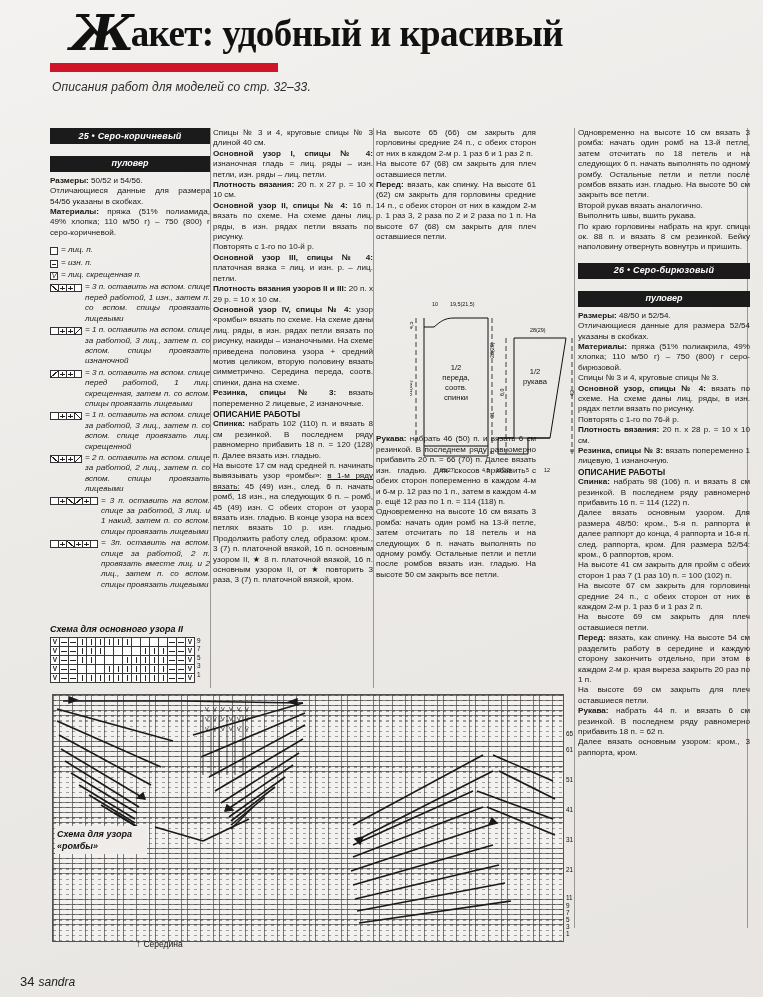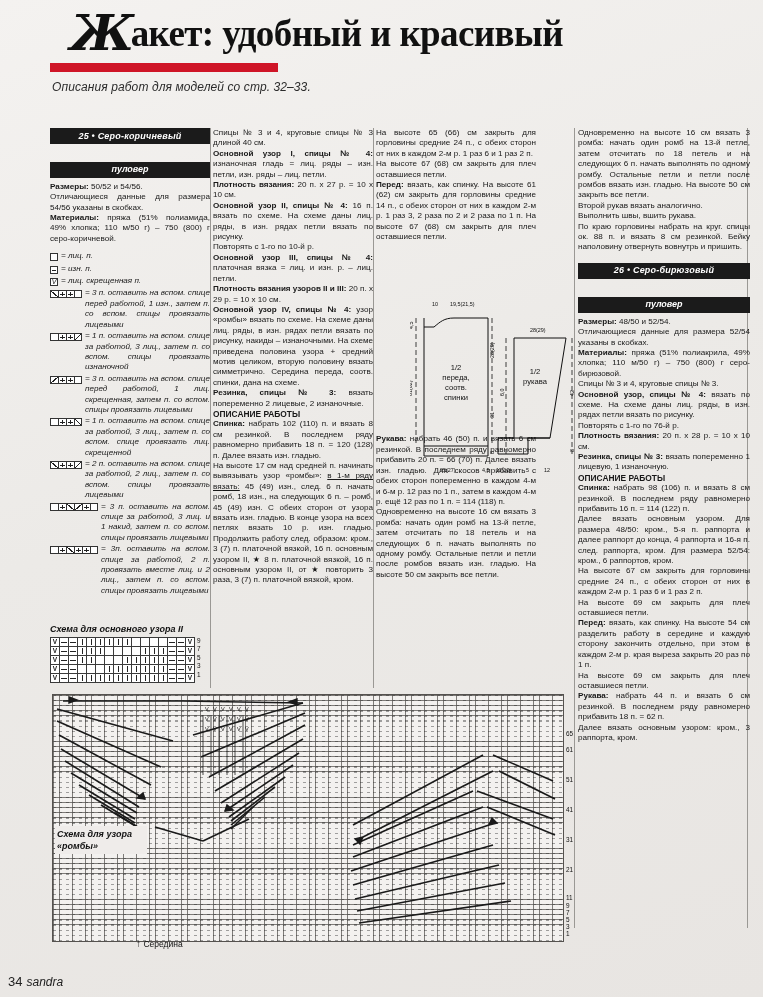--- a/index.html
+++ b/index.html
@@ -49,21 +49,21 @@
   .rule {
     position:absolute; top:0; width:1px; background:#9a9894;
   }
   .rule.r1 { left:160px; height:560px; }
   .rule.r2 { left:323px; height:560px; }
   .rule.r3 { left:524px; height:800px; }
   .rule.r4 { left:697px; height:800px; }
   .hdr-num {
     background:#1b1b1b; color:#fff; text-align:center;
     font-size:9px; font-weight:700; font-style:italic;
-    padding:2.5px 0 3px; letter-spacing:.2px; margin-bottom:18px;
+    padding:2.5px 0 3px; letter-spacing:.2px; margin-bottom:12px;
   }
   .hdr-sub {
     background:#1b1b1b; color:#fff; text-align:center;
     font-size:9px; font-weight:700; font-style:italic;
     padding:2.5px 0 3px; margin-bottom:4px;
   }
   p.t { margin:0 0 0 0; }
   b { font-weight:700; }
   .u { text-decoration:underline; }
   .sec-head { font-weight:700; font-size:8.4px; margin-top:5px; }
@@ -151,21 +151,21 @@
   .seredina .arr { font-size:10px; }
   .rownums {
     position:absolute; left:566px; top:694px; width:22px; height:248px;
     font-size:6.4px; color:#111;
   }
   .rownums span { position:absolute; left:0; }
   
   .schem { position:absolute; left:410px; top:296px; width:170px; height:190px; }
   .schem svg { position:absolute; left:0; top:0; }
   
-  .folio { position:absolute; left:8px; bottom:8px; font-size:12px; color:#222; }
+  .folio { position:absolute; left:20px; bottom:8px; font-size:12px; color:#222; }
   .folio .pg { font-size:13px; }
   .folio .bn { font-style:italic; font-size:12px; margin-left:4px; }
 </style>
 </head>
 <body>
 
 <div class="page">
 
   <div class="masthead">
     <div class="title"><span class="drop">Ж</span><span>акет: удобный и красивый</span></div>
@@ -308,20 +308,21 @@
       <p class="t">Отличающиеся данные для размера 52/54 указаны в скобках.</p>
       <p class="t"><b>Материалы:</b><span> пряжа (51% полиакрила, 49% хлопка; 110 м/50 г) – 750 (800) г серо-бирюзовой.</span></p>
       <p class="t">Спицы № 3 и 4, круговые спицы № 3.</p>
       <p class="t"><b>Основной узор, спицы № 4:</b><span> вязать по схеме. На схеме даны лиц. ряды, в изн. рядах петли вязать по рисунку.</span></p>
       <p class="t">Повторять с 1-го по 76-й р.</p>
       <p class="t"><b>Плотность вязания:</b><span> 20 п. х 28 р. = 10 х 10 см.</span></p>
       <p class="t"><b>Резинка, спицы № 3:</b><span> вязать попеременно 1 лицевую, 1 изнаночную.</span></p>
       <p class="t sec-head">ОПИСАНИЕ РАБОТЫ</p>
       <p class="t"><b>Спинка:</b><span> набрать 98 (106) п. и вязать 8 см резинкой. В последнем ряду равномерно прибавить 16 п. = 114 (122) п.</span></p>
       <p class="t">Далее вязать основным узором. Для размера 48/50: кром., 5-я п. раппорта и далее раппорт до конца, 4 раппорта и 16-я п. след. раппорта, кром. Для размера 52/54: кром., 6 раппортов, кром.</p>
+      <p class="t">На высоте 41 см закрыть для пройм с обеих сторон 1 раз 7 (1 раз 10) п. = 100 (102) п.</p>
       <p class="t">На высоте 67 см закрыть для горловины средние 24 п., с обеих сторон от них в каждом 2-м р. 1 раз 6 и 1 раз 2 п.</p>
       <p class="t">На высоте 69 см закрыть для плеч оставшиеся петли.</p>
       <p class="t"><b>Перед:</b><span> вязать, как спинку. На высоте 54 см разделить работу в середине и каждую сторону закончить отдельно, при этом в каждом 2-м р. края выреза закрыть 20 раз по 1 п.</span></p>
       <p class="t">На высоте 69 см закрыть для плеч оставшиеся петли.</p>
       <p class="t"><b>Рукава:</b><span> набрать 44 п. и вязать 6 см резинкой. В последнем ряду равномерно прибавить 18 п. = 62 п.</span></p>
       <p class="t">Далее вязать основным узором: кром., 3 раппорта, кром.</p>
     </div>
   </div>
 
   <div class="schem">

